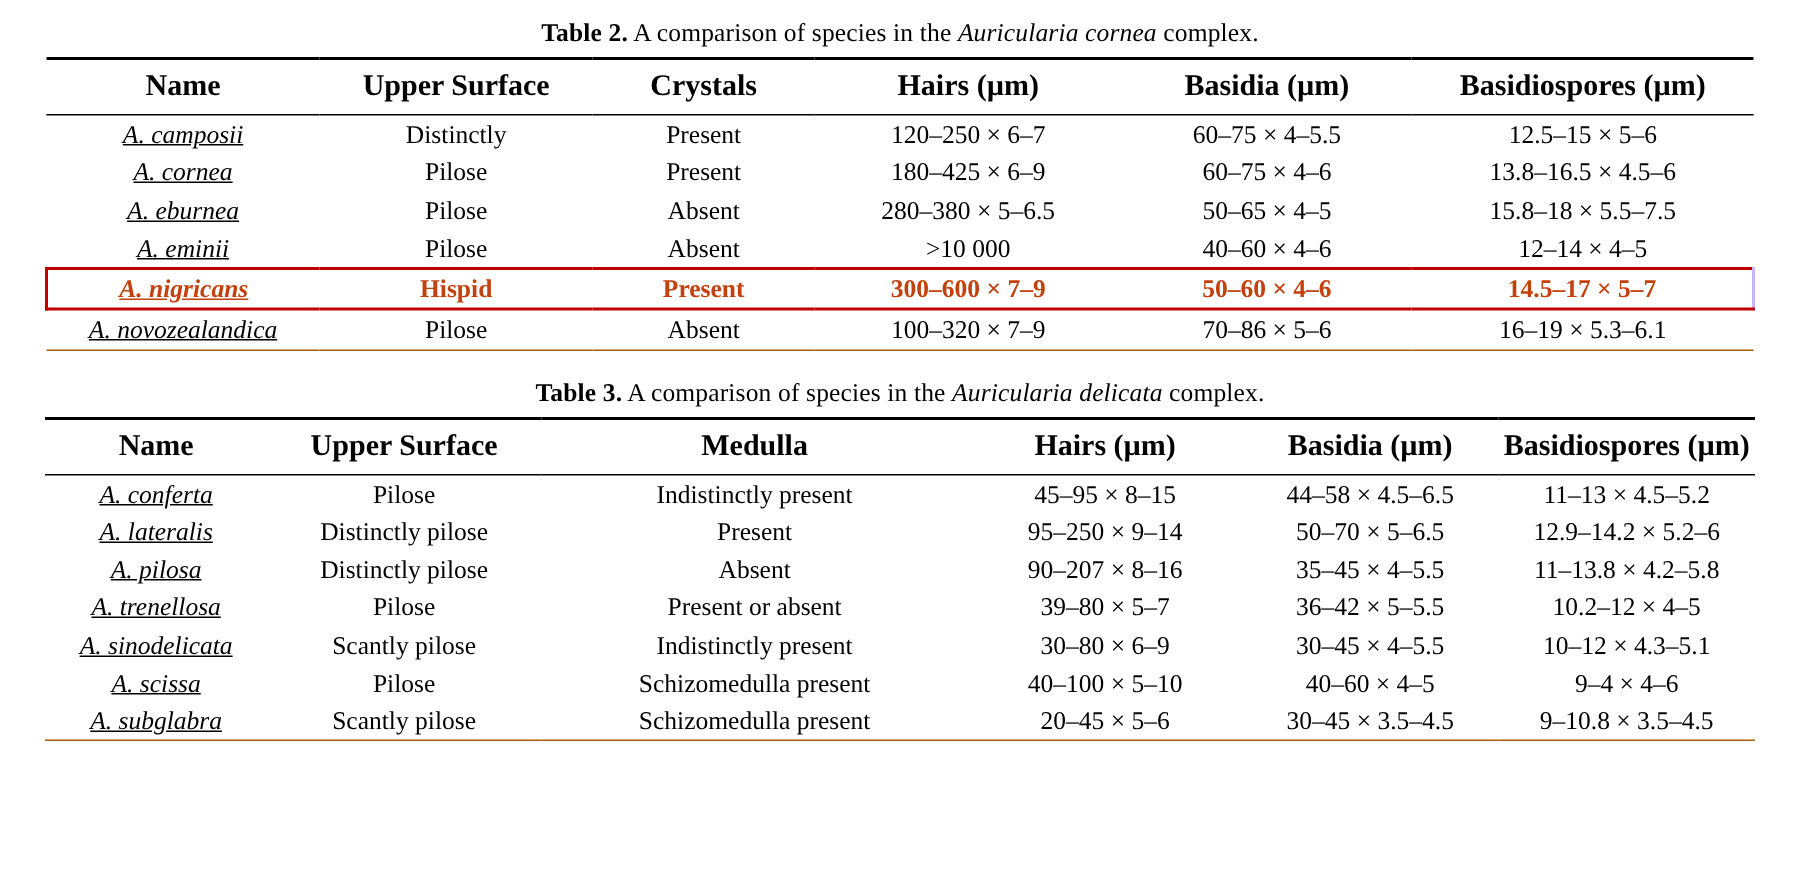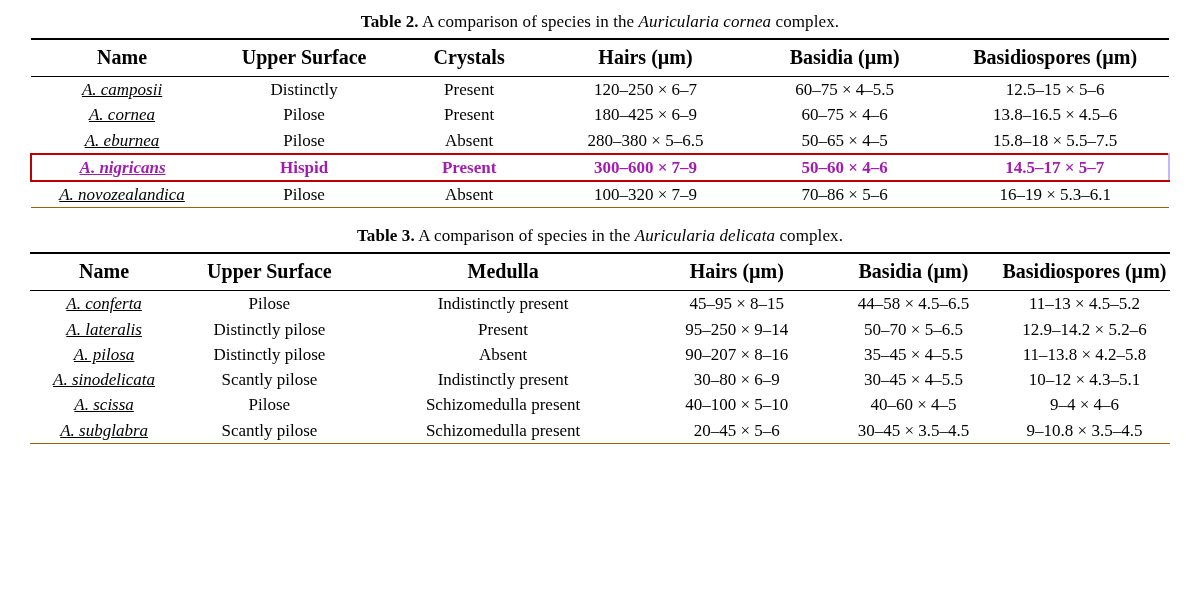--- a/index.html
+++ b/index.html
@@ -63,21 +63,21 @@
   .rule-bottom td {
     border-bottom: 1px solid #a16207;
   }
   .species {
     font-style: italic;
     text-decoration: underline;
   }
   
   tr.highlight td {
     font-weight: bold;
-    color: #a21caf;
+    color: #c2410c;
     position: relative;
     margin-left: 16px;
   }
   tr.highlight td {
     border-top: 2px solid #c00000;
     border-bottom: 2px solid #c00000;
   }
   tr.highlight td:first-child {
     border-left: 2px solid #c00000;
   }
@@ -146,20 +146,28 @@
           <td>13.8–16.5 × 4.5–6</td>
         </tr>
         <tr>
           <td class="species">A. eburnea</td>
           <td>Pilose</td>
           <td>Absent</td>
           <td>280–380 × 5–6.5</td>
           <td>50–65 × 4–5</td>
           <td>15.8–18 × 5.5–7.5</td>
         </tr>
+        <tr>
+          <td class="species">A. eminii</td>
+          <td>Pilose</td>
+          <td>Absent</td>
+          <td>&gt;10 000</td>
+          <td>40–60 × 4–6</td>
+          <td>12–14 × 4–5</td>
+        </tr>
         <tr class="highlight">
           <td class="species">A. nigricans</td>
           <td>Hispid</td>
           <td>Present</td>
           <td>300–600 × 7–9</td>
           <td>50–60 × 4–6</td>
           <td>14.5–17 × 5–7</td>
         </tr>
         <tr class="rule-bottom">
           <td class="species">A. novozealandica</td>
@@ -217,20 +225,28 @@
         </tr>
         <tr>
           <td class="species">A. pilosa</td>
           <td>Distinctly pilose</td>
           <td>Absent</td>
           <td>90–207 × 8–16</td>
           <td>35–45 × 4–5.5</td>
           <td>11–13.8 × 4.2–5.8</td>
         </tr>
         <tr>
+          <td class="species">A. trenellosa</td>
+          <td>Pilose</td>
+          <td>Present or absent</td>
+          <td>39–80 × 5–7</td>
+          <td>36–42 × 5–5.5</td>
+          <td>10.2–12 × 4–5</td>
+        </tr>
+        <tr>
           <td class="species">A. sinodelicata</td>
           <td>Scantly pilose</td>
           <td>Indistinctly present</td>
           <td>30–80 × 6–9</td>
           <td>30–45 × 4–5.5</td>
           <td>10–12 × 4.3–5.1</td>
         </tr>
         <tr>
           <td class="species">A. scissa</td>
           <td>Pilose</td>

